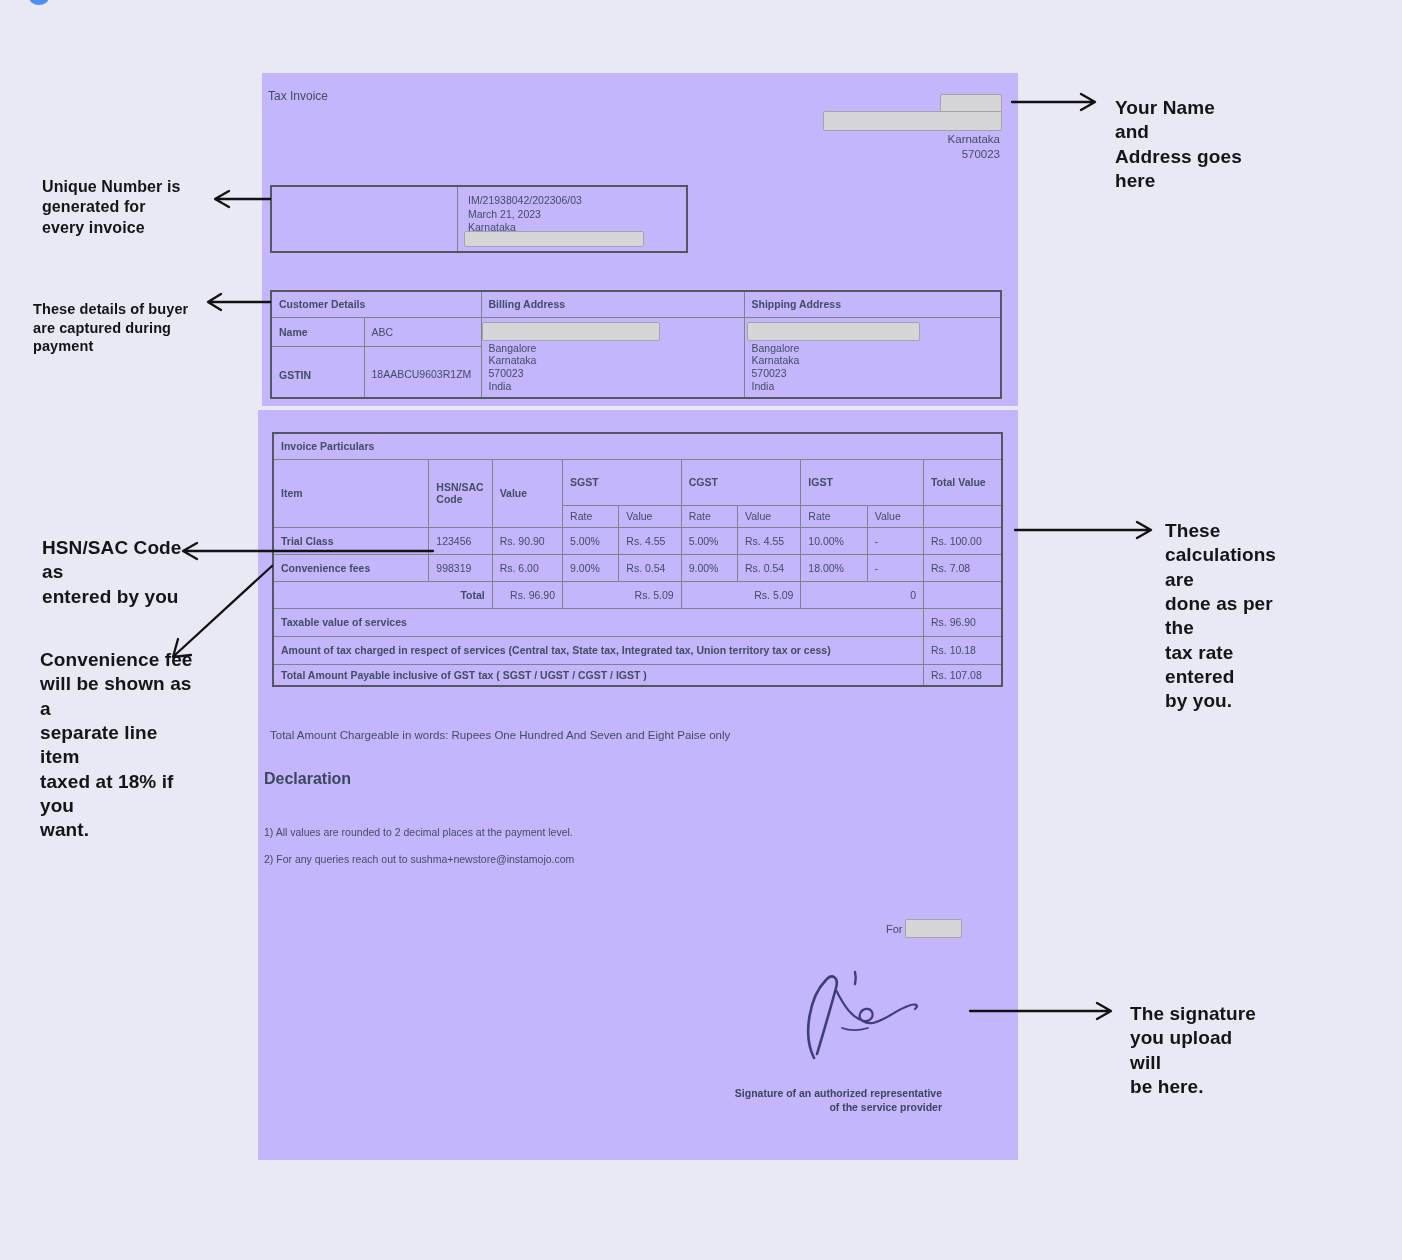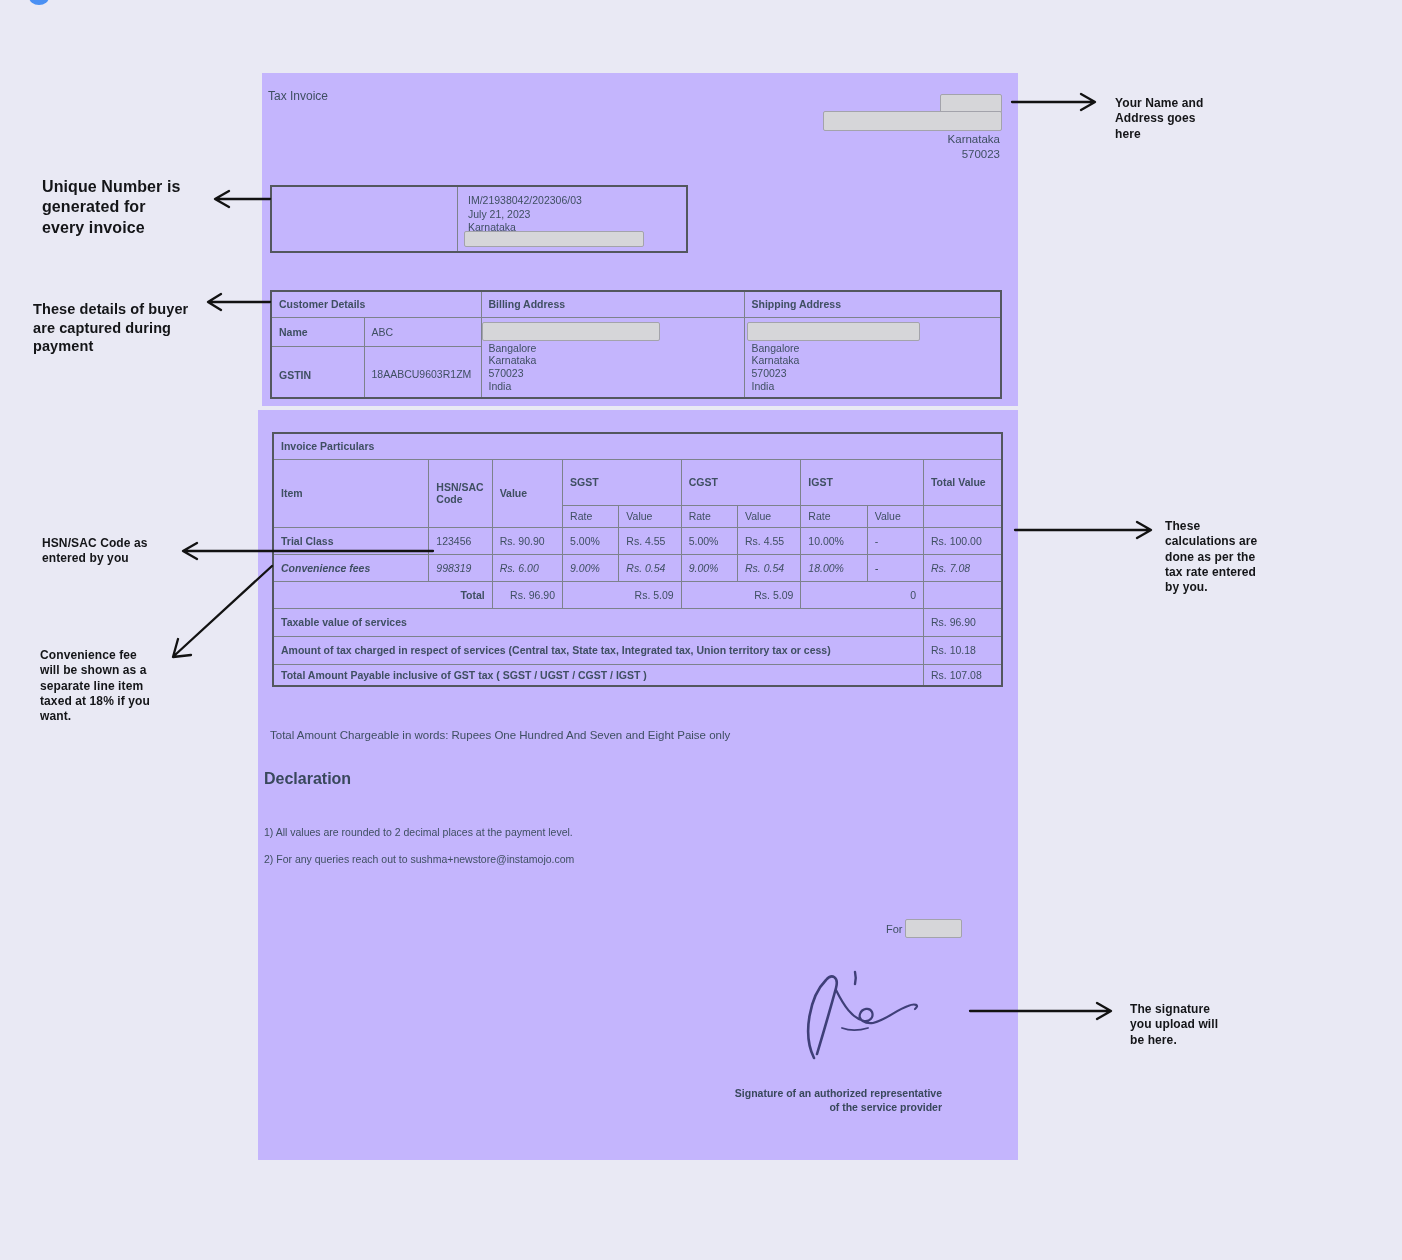--- a/index.html
+++ b/index.html
@@ -42,21 +42,21 @@
     position:absolute;left:8px;top:112px;width:414px;height:64px;
     border:2px solid #53575e;
   }
   .meta-divider{position:absolute;left:185px;top:0;bottom:0;width:1px;background:#7d828c;}
   .meta-col{position:absolute;top:7px;line-height:13.5px;font-size:10.5px;}
   .meta-labels{left:10px;width:170px;}
   .meta-values{left:196px;width:210px;color:#3f4f62;}
 
   
   .note{
-    position:absolute;color:#141518;font-weight:bold;font-size:12px;line-height:1.28;
+    position:absolute;color:#141518;font-weight:bold;font-size:19px;line-height:1.28;
     letter-spacing:0.1px;
   }
 
   .sig-caption{
     position:absolute;right:76px;top:676px;text-align:right;
     font-size:10.5px;font-weight:bold;color:#39485c;line-height:14px;
   }
 
   svg{display:block;}
   .overlay{position:absolute;left:0;top:0;pointer-events:none;}
@@ -75,21 +75,21 @@
   <div class="redact" style="left:678px;top:21px;width:60px;height:17px;"></div>
   <div class="redact" style="left:561px;top:38px;width:177px;height:18px;"></div>
 
   <div class="abs inv" style="right:18px;top:59px;text-align:right;font-size:11.5px;line-height:15px;">Karnataka</div>
   <div class="abs inv" style="right:18px;top:74px;text-align:right;font-size:11.5px;line-height:15px;">570023</div>
 
   <div class="meta-box">
     <div class="meta-divider"></div>
     <div class="meta-col meta-values">
       <div>IM/21938042/202306/03</div>
-      <div>July 21, 2023</div>
+      <div>March 21, 2023</div>
       <div>Karnataka</div>
     </div>
     <div class="redact" style="left:192px;top:44px;width:178px;height:14px;"></div>
   </div>
 
   <table class="doc-table abs" style="left:8px;top:217px;width:730px;">
     <colgroup>
         <col style="width:93px">
         <col style="width:117px">
         <col style="width:263px">
@@ -169,21 +169,21 @@
       <td>123456</td>
       <td>Rs. 90.90</td>
       <td>5.00%</td>
       <td>Rs. 4.55</td>
       <td>5.00%</td>
       <td>Rs. 4.55</td>
       <td>10.00%</td>
       <td>-</td>
       <td>Rs. 100.00</td>
     </tr>
-    <tr style="height:27px;font-style:italic;">
+    <tr style="height:27px;">
       <td class="b">Convenience fees</td>
       <td>998319</td>
       <td>Rs. 6.00</td>
       <td>9.00%</td>
       <td>Rs. 0.54</td>
       <td>9.00%</td>
       <td>Rs. 0.54</td>
       <td>18.00%</td>
       <td>-</td>
       <td>Rs. 7.08</td>

